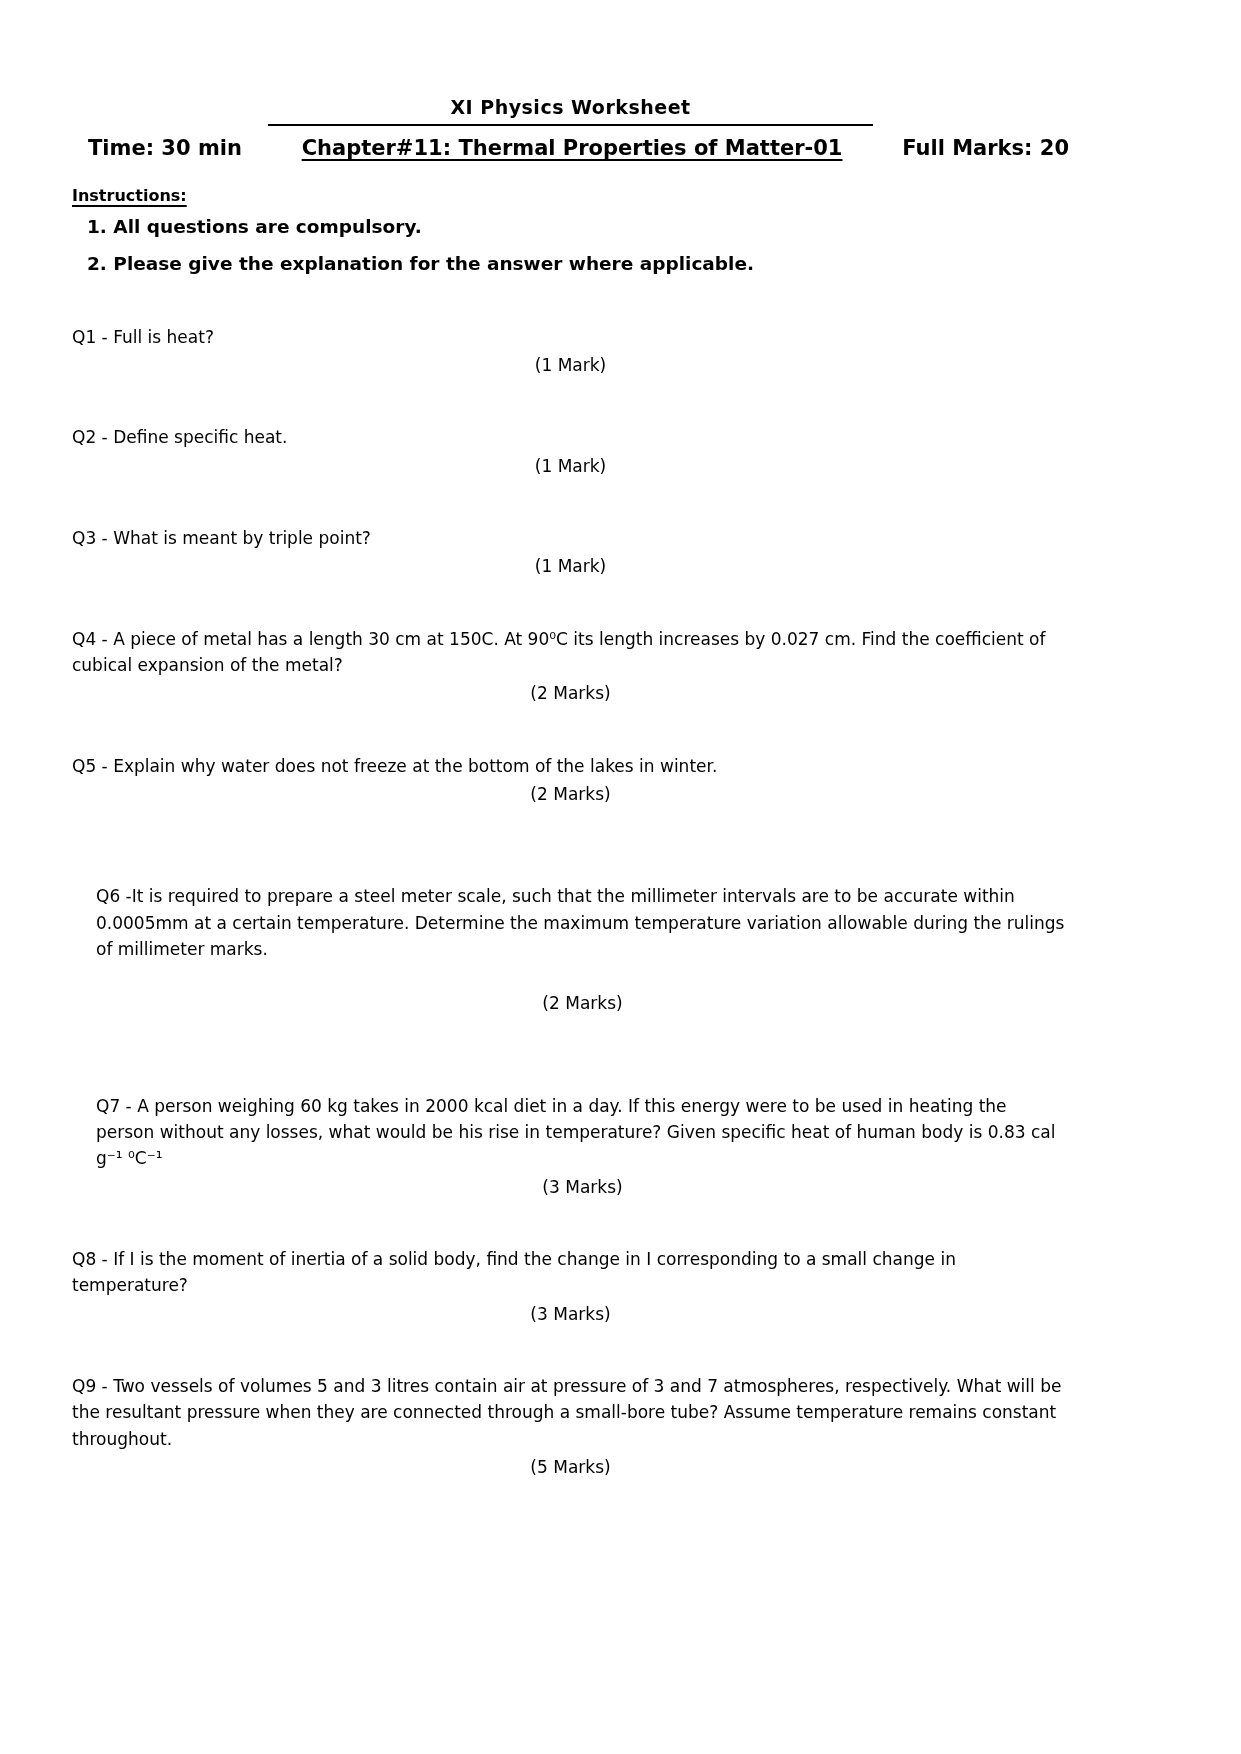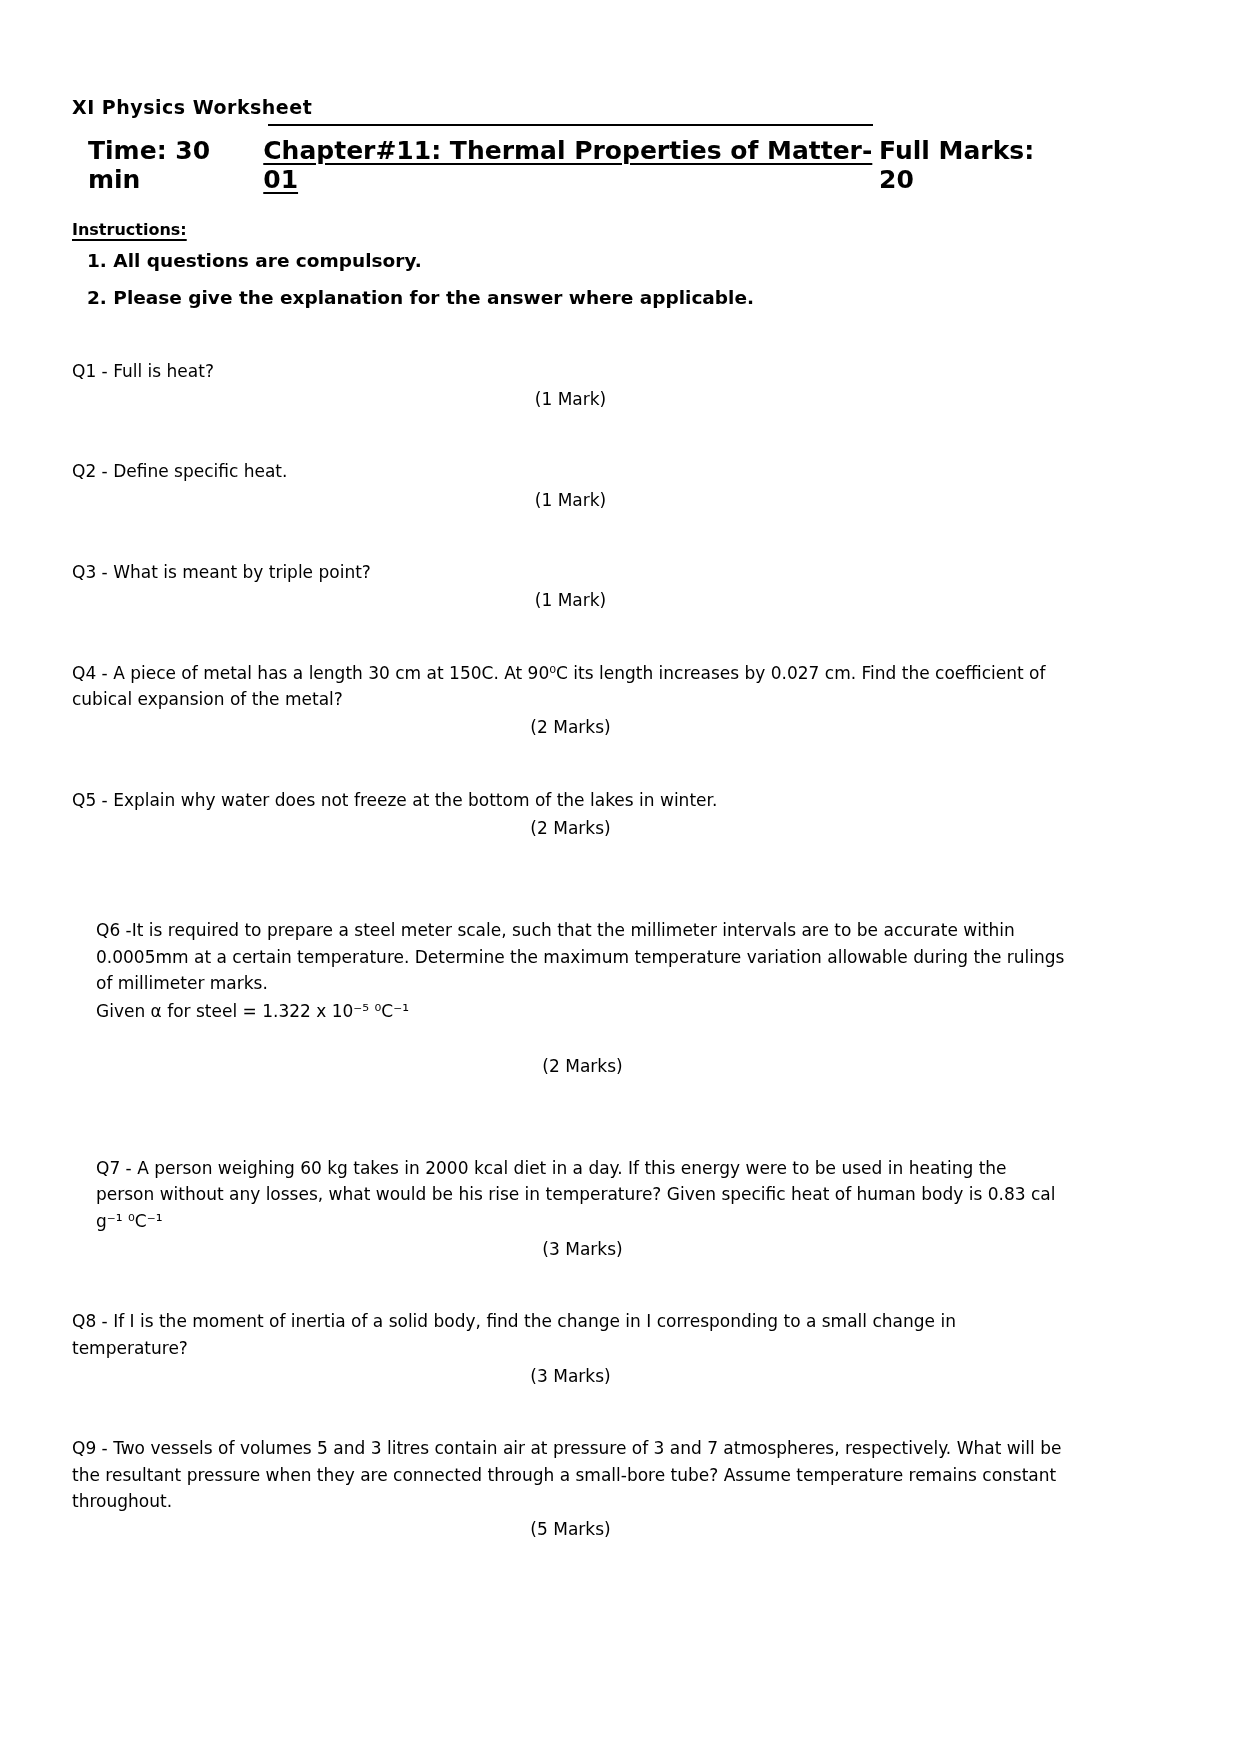--- a/index.html
+++ b/index.html
@@ -7,38 +7,39 @@
     position: relative;
     width: 1241px;
     height: 1754px;
     box-sizing: border-box;
     background: #ffffff;
     color: #000000;
     font-family: "DejaVu Sans", sans-serif;
     padding: 96px 172px 40px 72px;
   }
   .doc-title {
+    text-align: center;
     font-weight: bold;
     font-size: 19px;
     letter-spacing: 0.5px;
     margin: 0;
   }
   .title-rule {
     width: 605px;
     margin: 6px auto 0 auto;
     border-bottom: 2px solid #000000;
     height: 0;
   }
   .header-row {
     display: flex;
     justify-content: space-between;
     align-items: flex-end;
     margin-top: 10px;
     font-weight: bold;
-    font-size: 25px;
+    font-size: 21px;
   }
   .chapter-title {
     text-decoration: underline;
     text-decoration-thickness: 2px;
     text-underline-offset: 4px;
   }
   .time-label { padding-left: 16px; }
   .instructions { margin-top: 26px; }
   .instructions-heading {
     font-weight: bold;
@@ -114,21 +115,20 @@
     <p class="q-marks">(2 Marks)</p>
   </div>
 
   <div class="question">
     <p class="q-text">Q5 - Explain why water does not freeze at the bottom of the lakes in winter.</p>
     <p class="q-marks">(2 Marks)</p>
   </div>
 
   <div class="question gap-lg marks-gap">
     <p class="q-text">Q6 -It is required to prepare a steel meter scale, such that the millimeter intervals are to be accurate within 0.0005mm at a certain temperature. Determine the maximum temperature variation allowable during the rulings of millimeter marks.</p>
-    <p class="q-given">Given α  for steel = 1.322 x 10⁻⁵ ⁰C⁻¹</p>
     <p class="q-marks">(2 Marks)</p>
   </div>
 
   <div class="question gap-lg">
     <p class="q-text">Q7 - A person weighing 60 kg takes in 2000 kcal diet in a day. If this energy were to be used in heating the person without any losses, what would be his rise in temperature? Given specific heat of human body is 0.83 cal g⁻¹ ⁰C⁻¹</p>
     <p class="q-marks">(3 Marks)</p>
   </div>
 
   <div class="question">
     <p class="q-text">Q8 - If I is the moment of inertia of a solid body, find the change in I corresponding to a small change in temperature?</p>

